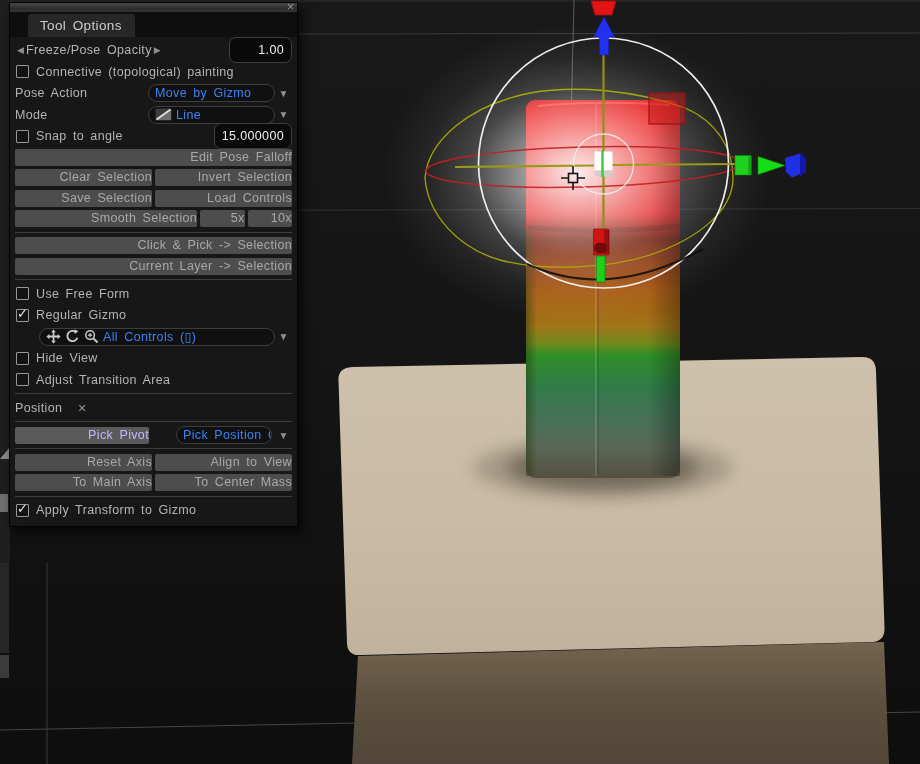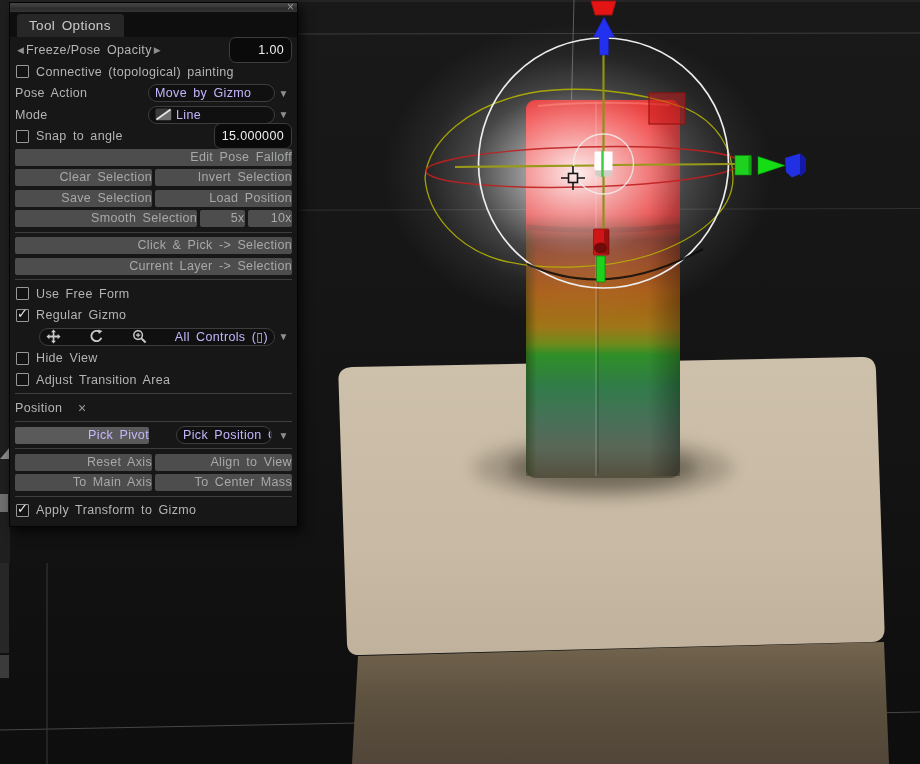--- a/index.html
+++ b/index.html
@@ -17,38 +17,38 @@
 
   
   .panel{position:absolute;left:9px;top:2px;width:287px;z-index:2;background:#171717;
          border:1px solid #040404;box-shadow:4px 5px 10px rgba(0,0,0,.7);
          color:#b4b4b4;font-size:12.5px;letter-spacing:.35px;word-spacing:2.5px;}
   .dragbar{height:9px;background:linear-gradient(#454545,#373737 45%,#2b2b2b 55%,#343434);
            border-bottom:1px solid #101010;position:relative;}
   .dragbar .x{position:absolute;right:3px;top:-3px;font-size:12px;color:#999;cursor:pointer;
               letter-spacing:0;word-spacing:0;}
   .tabrow{height:24px;background:#0e0e0e;display:flex;align-items:flex-end;}
-  .tab{margin-left:7px;background:#272727;color:#cbcbcb;font-size:13.5px;
+  .tab{margin-left:18px;background:#272727;color:#cbcbcb;font-size:13.5px;
        padding:4px 13px 4px 12px;border-radius:3px 3px 0 0;}
   .pbody{background:#171717;padding:4px 5px 7px 5px;display:flex;flex-direction:column;row-gap:3.5px;}
   .row{display:flex;align-items:center;height:18px;flex:none;}
   .lbl{white-space:nowrap;}
   .sp{flex:1;}
   .arr{color:#8d8d8d;font-size:9px;padding:0 2px;letter-spacing:0;}
   .vbox{background:#0a0a0a;border:1px solid #3d3d3d;border-radius:7px;height:16px;line-height:16px;
         color:#efefef;padding:4px 7px;text-align:right;min-width:46px;}
   .vbox.c{text-align:center;padding:0 3px;min-width:0;flex:1;}
   .cb{width:11px;height:11px;border:1px solid #989898;background:#131313;margin:0 7px 0 1px;
       position:relative;flex:none;border-radius:1px;}
   .cb i{font-style:normal;position:absolute;left:0px;top:-4px;color:#e9e9e9;font-size:13px;
         letter-spacing:0;word-spacing:0;}
   .dd{background:#101010;border:1px solid #3d3d3d;border-radius:9px;height:16px;display:flex;
-      align-items:center;padding:0 6px;color:#c4b5fd;width:113px;flex:none;overflow:hidden;
+      align-items:center;padding:0 6px;color:#3b82f6;width:113px;flex:none;overflow:hidden;
       white-space:nowrap;margin-left:24px;}
-  .dd.grow{flex:1;width:auto;justify-content:space-between;}
+  .dd.grow{flex:1;width:auto;}
   .dda{width:17px;text-align:center;color:#8f8f8f;font-size:10px;flex:none;letter-spacing:0;}
   .btn{background:#4d4d4d;color:#a7a8a8;height:17px;line-height:17px;text-align:right;
        border-radius:2px;flex:1;white-space:nowrap;overflow:hidden;cursor:pointer;}
   .btn.lite{background:#5a5a5a;color:#c4b5fd;}
   .brow{display:flex;column-gap:3px;height:17px;flex:none;align-items:center;}
   .div{height:1px;background:#3e3e3e;margin:1px 0;flex:none;}
   .icn{display:inline-block;margin-right:4px;flex:none;line-height:0;}
   .xclr{color:#9a9a9a;font-size:14px;width:18px;text-align:center;cursor:pointer;
         letter-spacing:0;word-spacing:0;}
   .posbox{display:flex;flex:1;column-gap:3px;}
@@ -256,21 +256,21 @@
 
       <div class="brow">
           <div class="btn">Edit Pose Falloff</div>
         </div>
       <div class="brow">
         <div class="btn">Clear Selection</div>
         <div class="btn">Invert Selection</div>
       </div>
       <div class="brow">
         <div class="btn">Save Selection</div>
-        <div class="btn">Load Position</div>
+        <div class="btn">Load Controls</div>
       </div>
       <div class="brow">
         <div class="btn" style="flex:4.1">Smooth Selection</div>
         <div class="btn">5x</div>
         <div class="btn">10x</div>
       </div>
 
       <div class="div"></div>
 
       <div class="brow">

